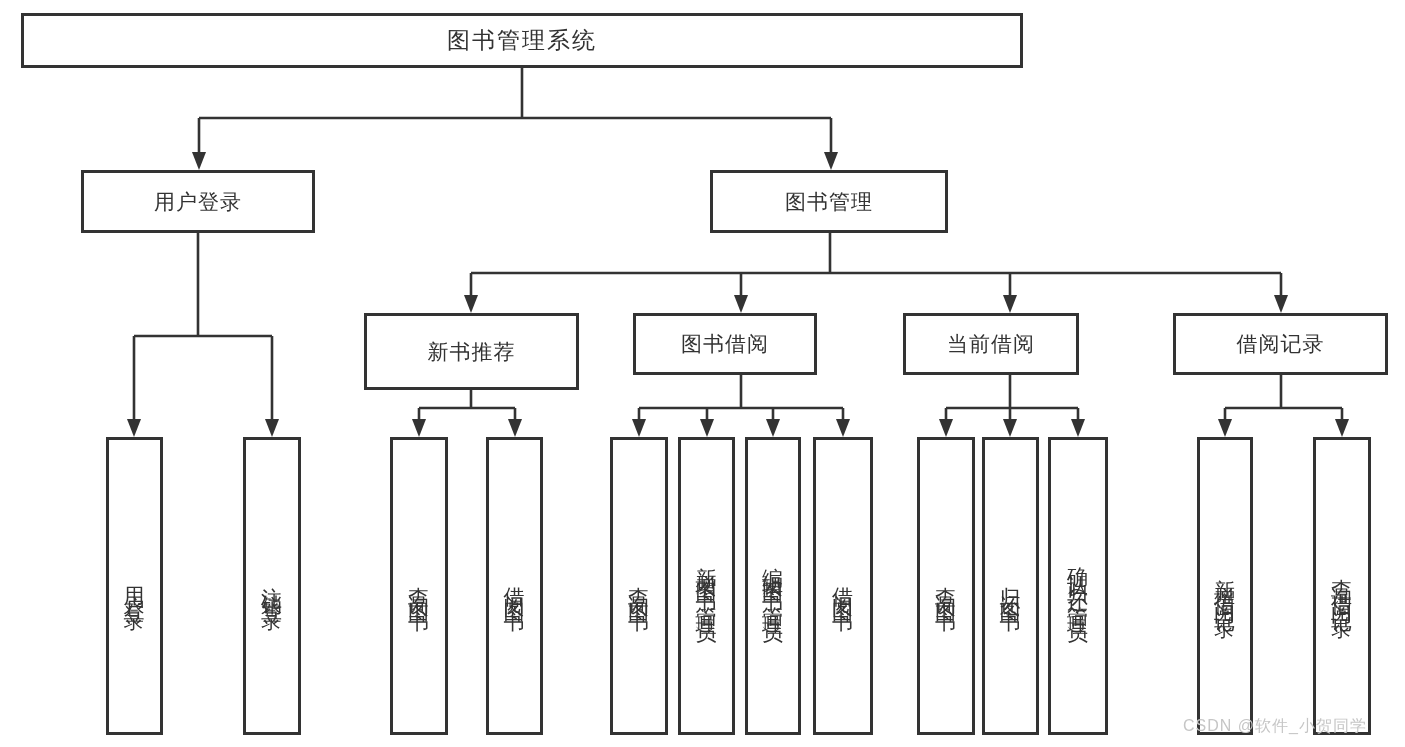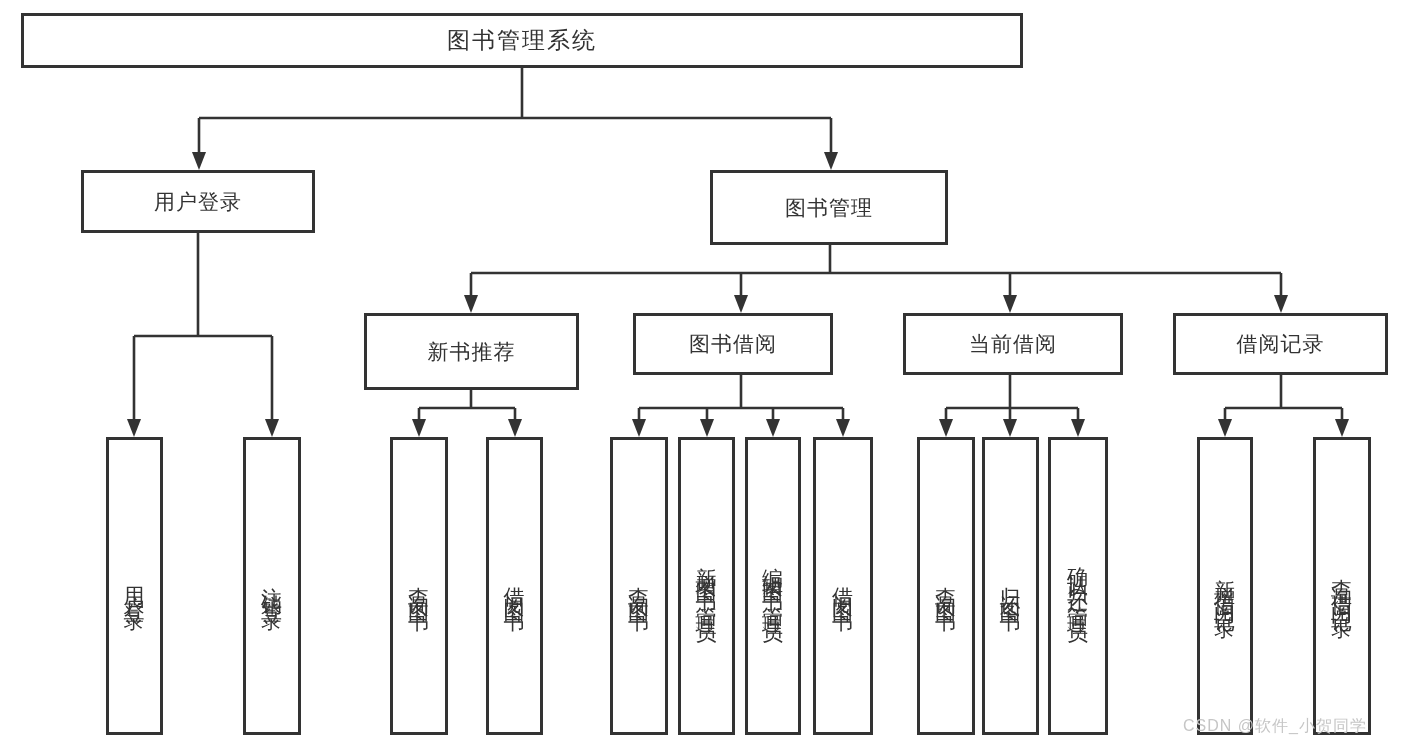--- a/index.html
+++ b/index.html
@@ -96,31 +96,31 @@
     </g>
   </svg>
 
   <div class="node h root" style="left:21px;top:13px;width:1002px;height:55px">
     <span>图书管理系统</span>
   </div>
 
   <div class="node h" style="left:81px;top:170px;width:234px;height:63px">
     <span>用户登录</span>
   </div>
-  <div class="node h" style="left:710px;top:170px;width:238px;height:75px">
+  <div class="node h" style="left:710px;top:170px;width:238px;height:63px">
     <span>图书管理</span>
   </div>
 
   <div class="node h" style="left:364px;top:313px;width:215px;height:77px">
     <span>新书推荐</span>
   </div>
-  <div class="node h" style="left:633px;top:313px;width:200px;height:62px">
+  <div class="node h" style="left:633px;top:313px;width:184px;height:62px">
     <span>图书借阅</span>
   </div>
-  <div class="node h" style="left:903px;top:313px;width:220px;height:62px">
+  <div class="node h" style="left:903px;top:313px;width:176px;height:62px">
     <span>当前借阅</span>
   </div>
   <div class="node h" style="left:1173px;top:313px;width:215px;height:62px">
     <span>借阅记录</span>
   </div>
 
   <div class="node v" style="left:106px;top:437px;width:57px;height:298px">
     <span>用户登录</span>
   </div>
   <div class="node v" style="left:243px;top:437px;width:58px;height:298px">

